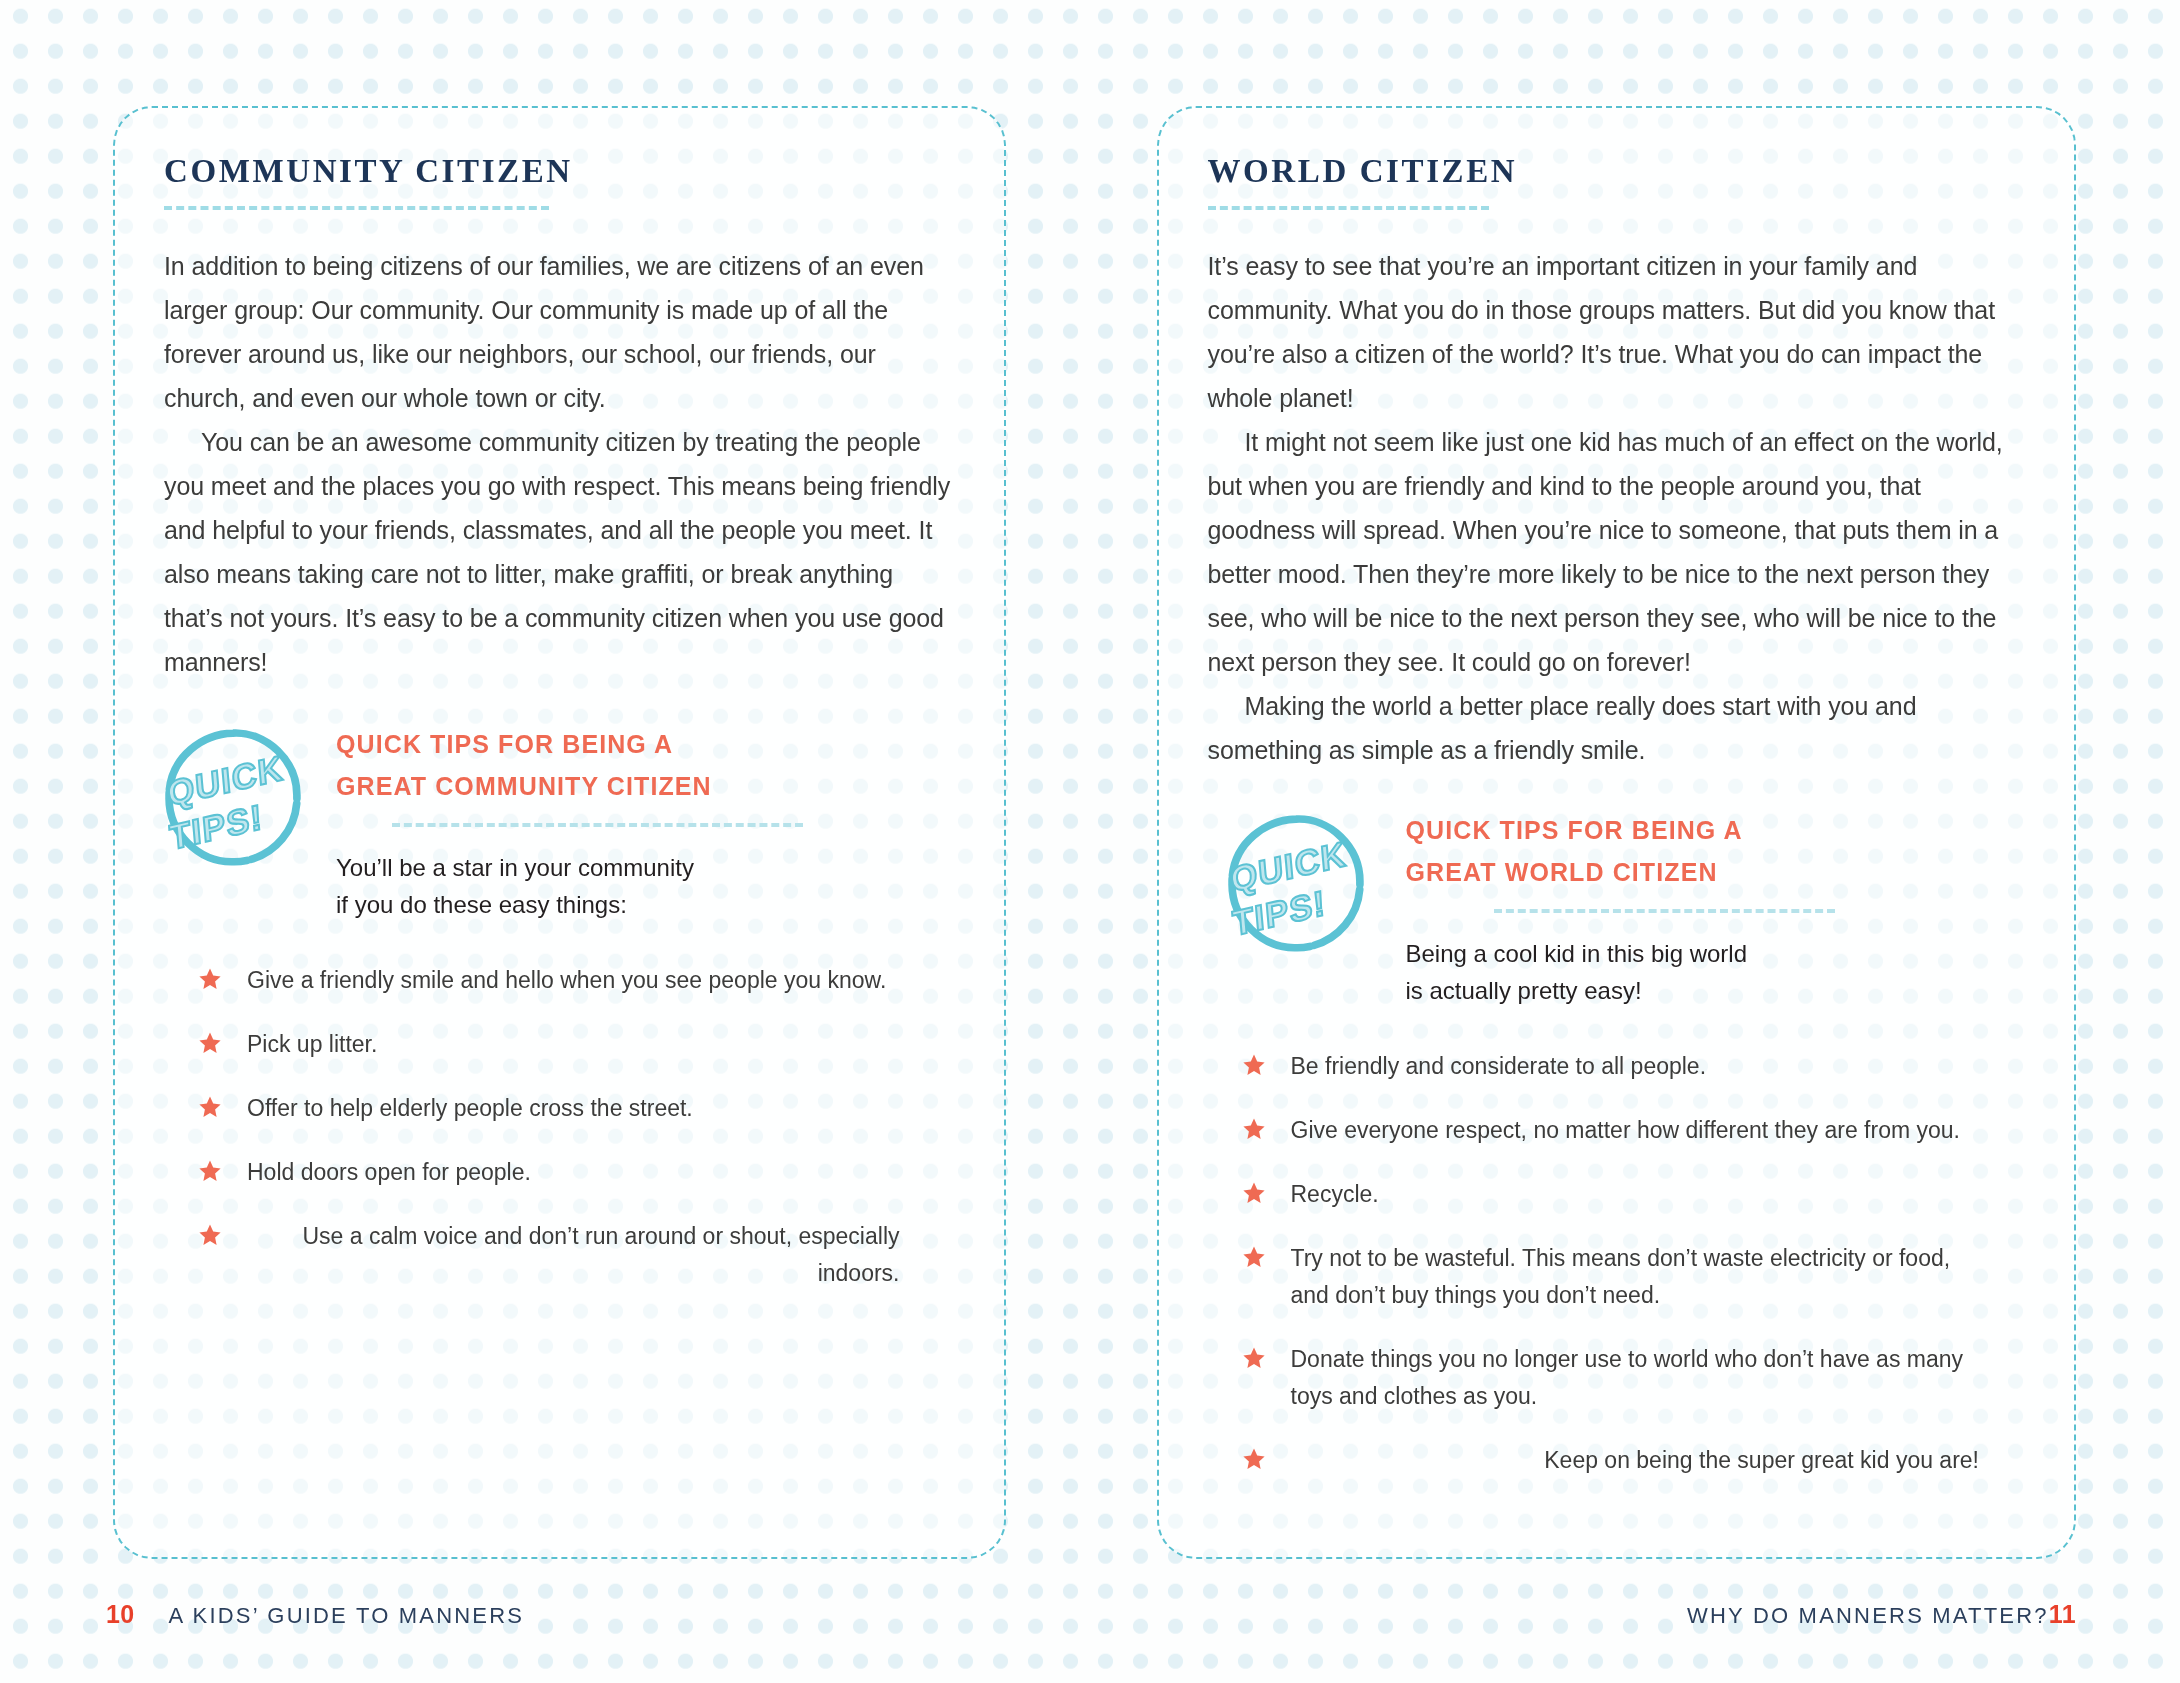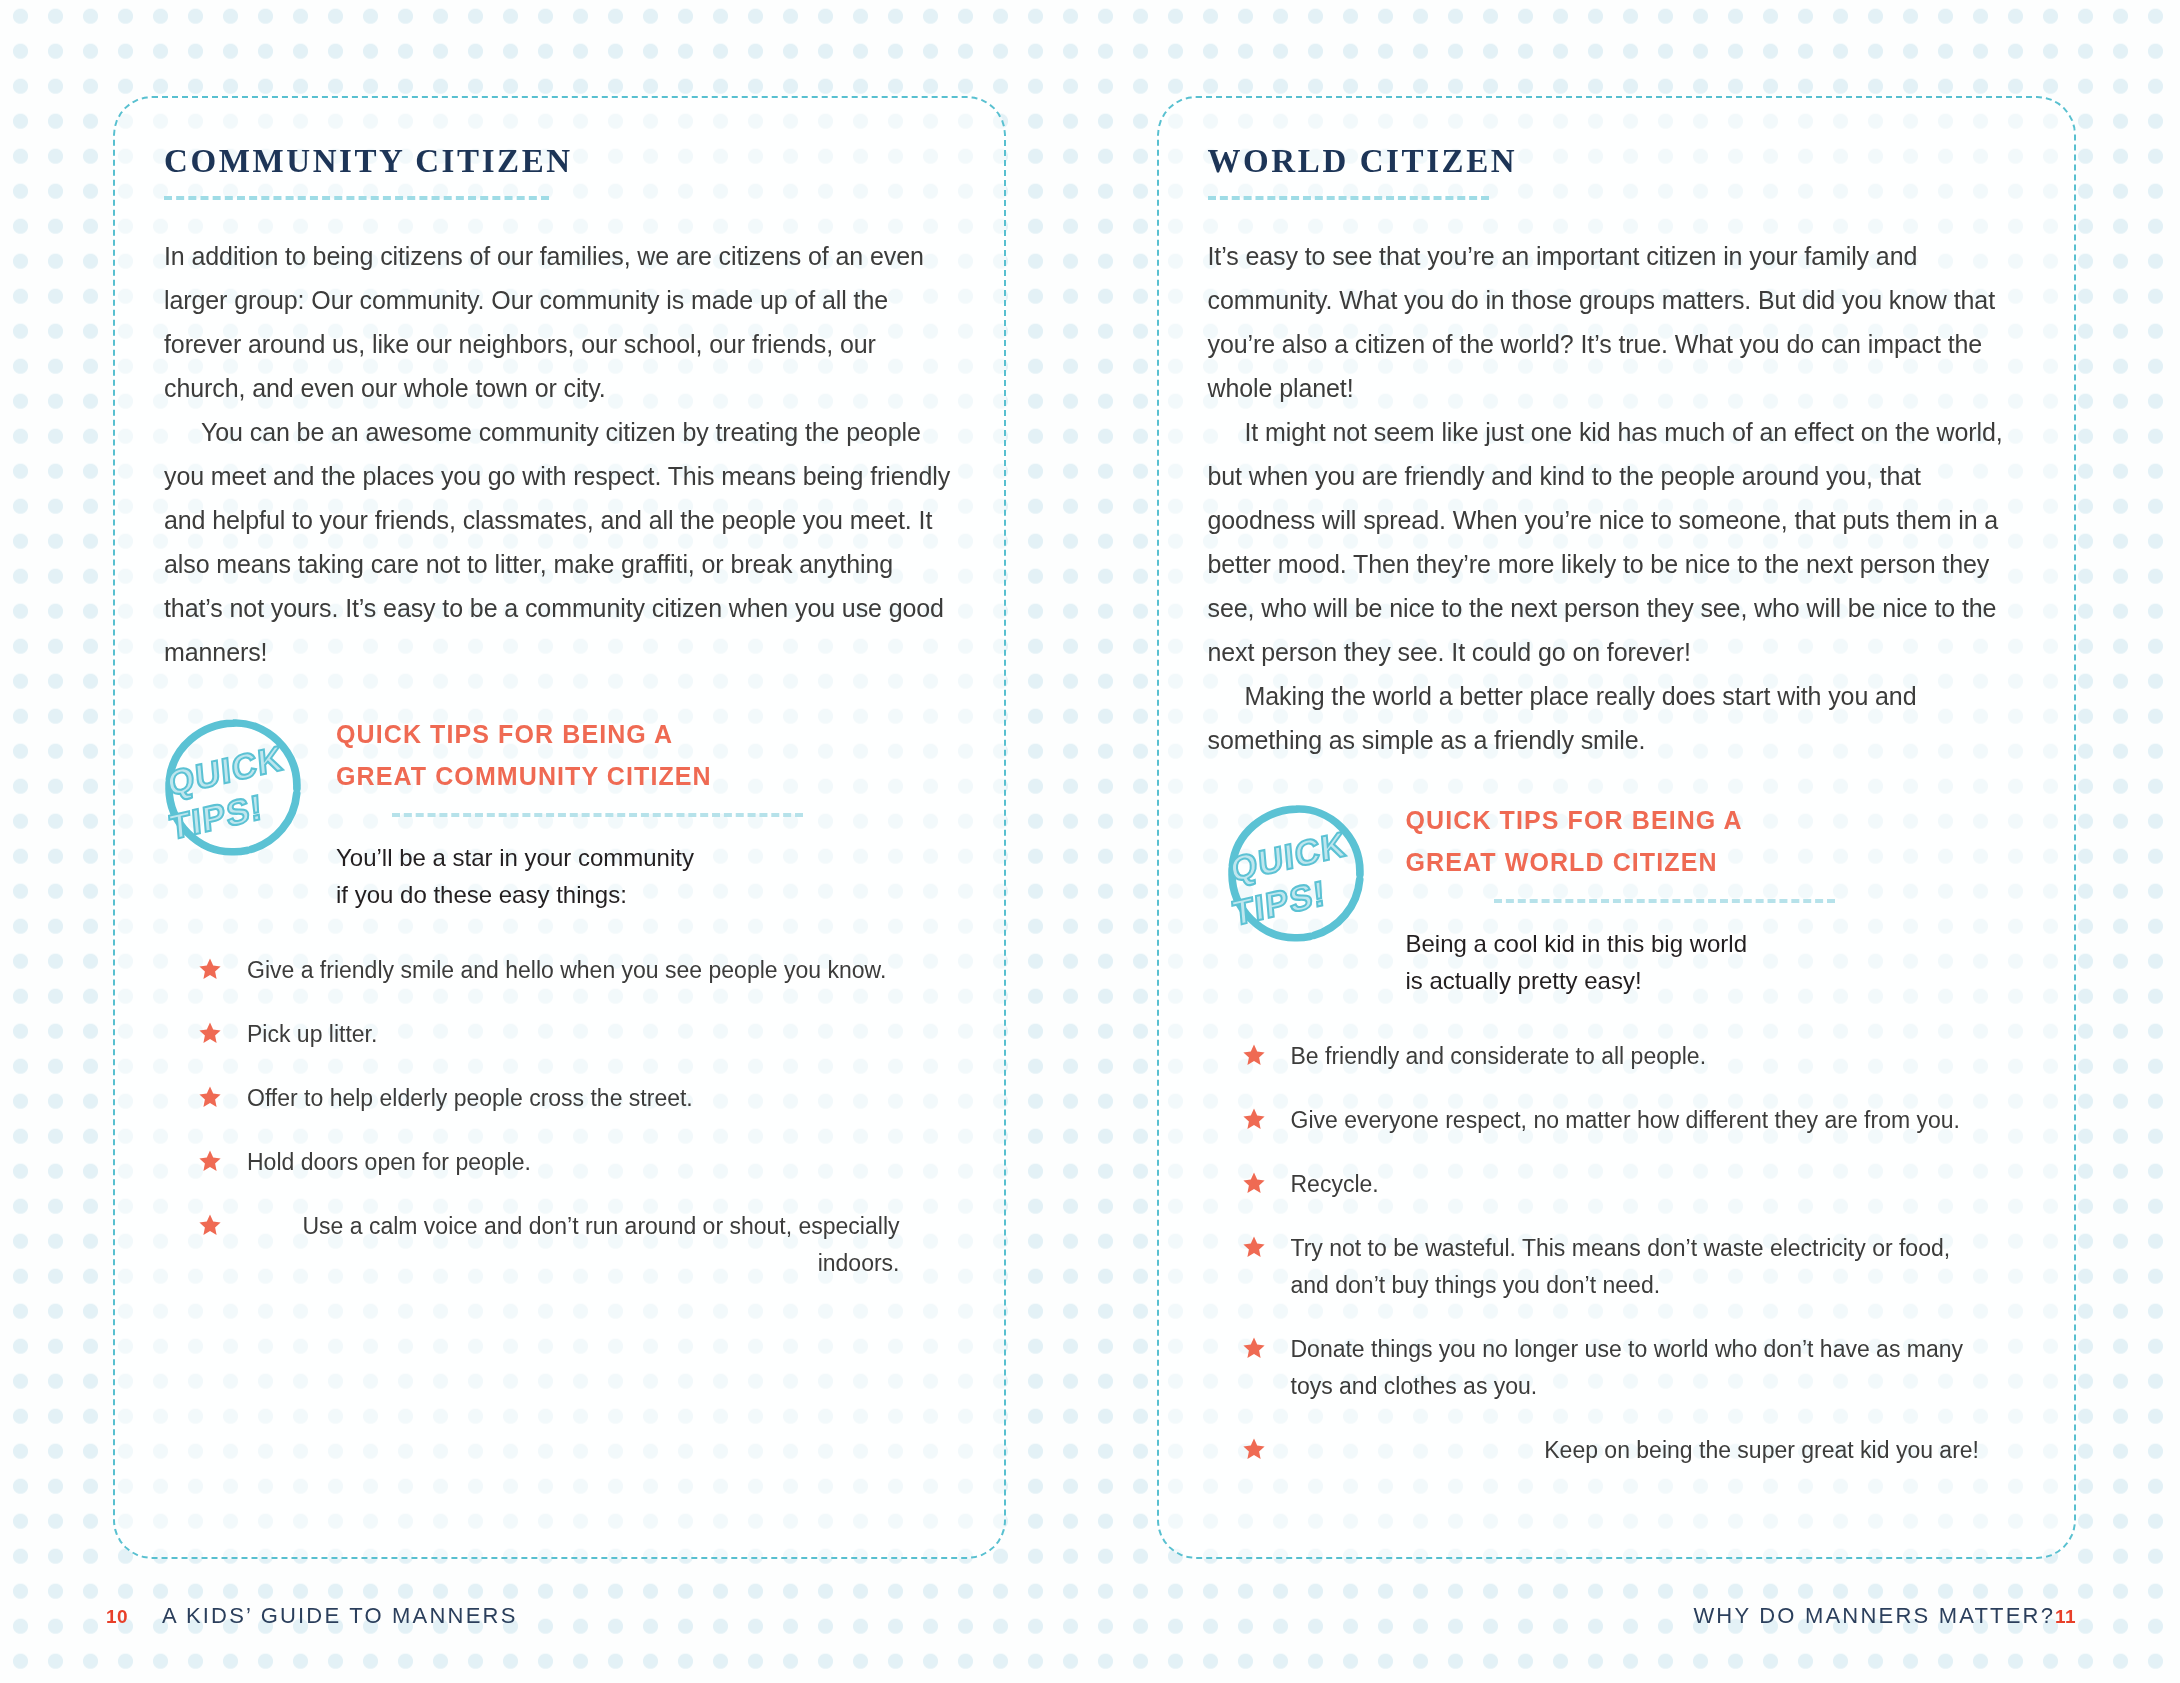--- a/index.html
+++ b/index.html
@@ -27,21 +27,21 @@
 
   .page {
     position: relative;
     flex: 1 1 50%;
     height: 100%;
   }
 
   
   .panel {
     position: absolute;
-    top: 96px;
+    top: 106px;
     bottom: 124px;
     border: 2.6px dashed #58c0d0;
     border-radius: 39px;
     background: rgba(255,255,255,0.55);
   }
   .page-left .panel  { left: 113px;  right: 85px; }
   .page-right .panel { left: 66px;   right: 105px; }
 
   .panel-inner {
     position: absolute;
@@ -166,21 +166,21 @@
     position: absolute;
     bottom: 54px;
     display: flex;
     align-items: baseline;
     white-space: nowrap;
   }
   .page-left  .footer { left: 106px; }
   .page-right .footer { right: 105px; }
 
   .folio {
-    font-size: 19px;
+    font-size: 25px;
     font-weight: 700;
     color: #e8402a;
     letter-spacing: 0.4px;
   }
 
   .running-head {
     font-size: 22px;
     color: #2b3f5c;
     letter-spacing: 2.2px;
     font-weight: 400;

